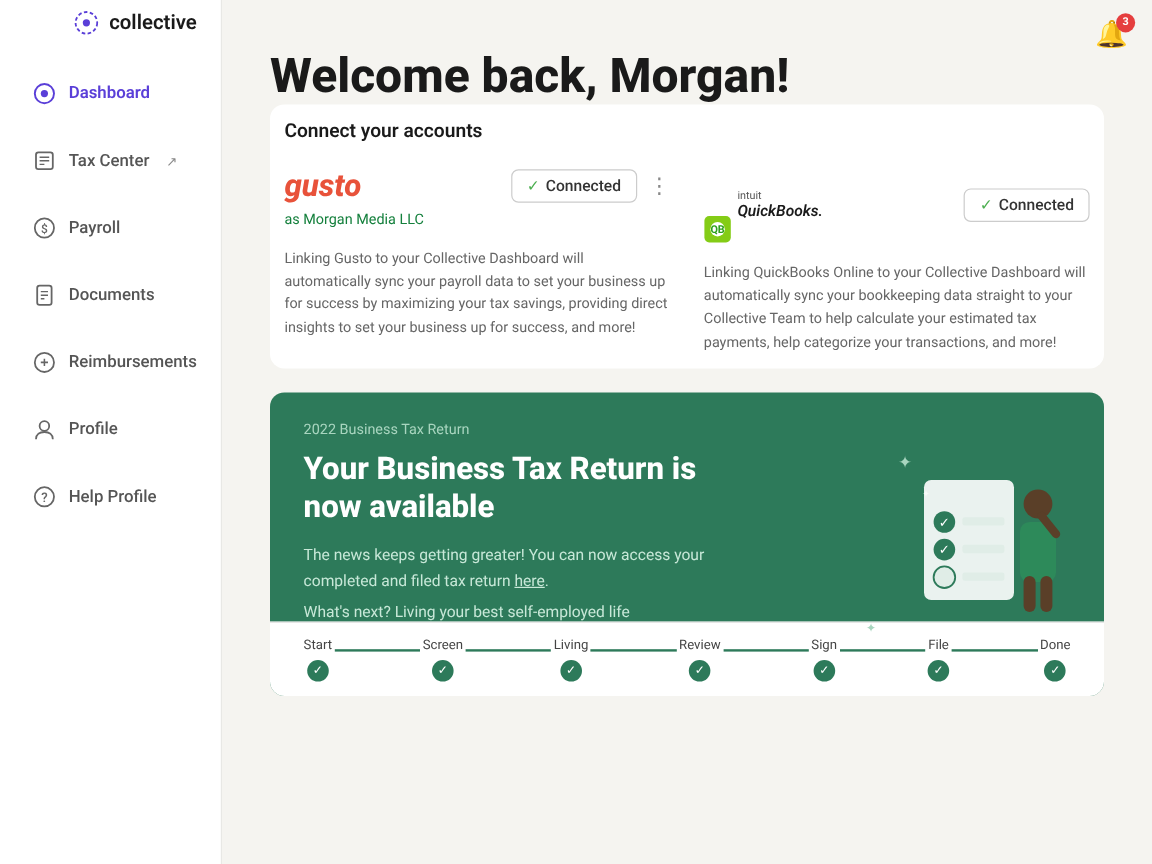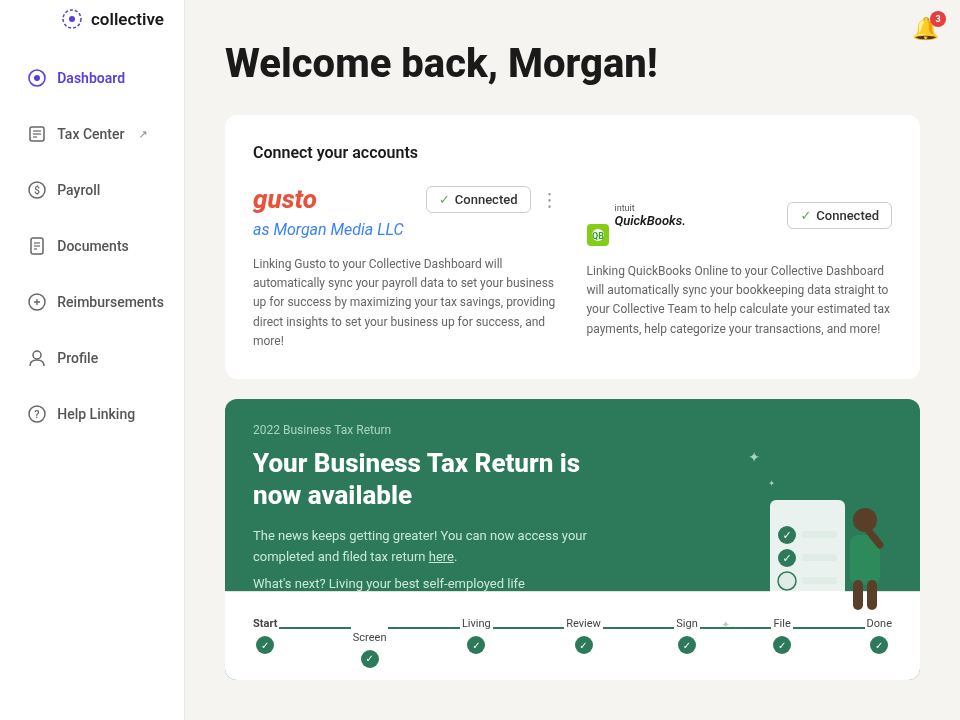--- a/index.html
+++ b/index.html
@@ -18,37 +18,37 @@
 
     
     .header-right { position: absolute; top: 16px; right: 20px; }
     .bell-container { position: relative; cursor: pointer; }
     .bell-icon { font-size: 22px; color: #444; }
     .bell-badge { position: absolute; top: -5px; right: -6px; background: #e53e3e; color: #fff; font-size: 9px; font-weight: 700; border-radius: 50%; width: 16px; height: 16px; display: flex; align-items: center; justify-content: center; }
 
     
     .main { flex: 1; overflow-y: auto; padding: 40px 40px 40px 40px; position: relative; }
 
-    .welcome-title { font-size: 40px; font-weight: 800; color: #1a1a1a; margin-bottom: 28px; }
-
-    
-    .card { background: #fff; border-radius: 12px; padding: 28px; margin-bottom: 20px; }
+    .welcome-title { font-size: 40px; font-weight: 800; color: #1a1a1a; }
+
+    
+    .card { background: #fff; border-radius: 12px; padding: 12px; margin-bottom: 20px; }
     .card-title { font-size: 16px; font-weight: 600; color: #1a1a1a; margin-bottom: 22px; }
 
     .accounts-grid { display: grid; grid-template-columns: 1fr 1fr; gap: 28px; }
 
     .account-section { display: flex; flex-direction: column; gap: 10px; }
 
     
     .gusto-header { display: flex; align-items: center; justify-content: space-between; gap: 16px; }
     .gusto-logo { font-size: 26px; font-weight: 800; color: #e8523a; font-style: italic; }
     .connected-badge { display: flex; align-items: center; gap: 5px; border: 1.5px solid #ccc; border-radius: 6px; padding: 5px 12px; font-size: 13px; color: #333; font-weight: 500; }
     .connected-check { color: #4caf50; font-size: 13px; }
     .three-dots { color: #888; font-size: 18px; cursor: pointer; margin-left: 6px; }
-    .gusto-sub { font-size: 16px; font-style: italic; color: #3b82f6; margin-top: -4px; }
+    .gusto-sub { font-size: 12px; color: #15803d; margin-top: -4px; }
     .account-desc { font-size: 12px; color: #666; line-height: 1.6; margin-top: 6px; }
 
     
     .qb-header { display: flex; align-items: center; justify-content: space-between; }
     .qb-logo { display: flex; align-items: center; gap: 6px; }
     .qb-logo-box { background: #84cc16; border-radius: 4px; width: 22px; height: 22px; display: flex; align-items: center; justify-content: center; margin-top: 40px; }
     .qb-logo-intuit { font-size: 9px; color: #555; }
 
     
     .tax-card { background: #2d7a5a; border-radius: 12px; padding: 0; overflow: hidden; position: relative; }
@@ -142,21 +142,21 @@
         <path d="M3 18c0-4 3.134-6 7-6s7 2 7 6" stroke="#666" stroke-width="1.5"></path>
       </svg>
       <span>Profile</span>
     </div>
 
     <div class="sidebar-item">
       <svg class="icon" viewBox="0 0 20 20" fill="none">
         <circle cx="10" cy="10" r="8" stroke="#666" stroke-width="1.5"></circle>
         <text x="10" y="14" text-anchor="middle" font-size="11" fill="#666">?</text>
       </svg>
-      <span>Help Linking</span>
+      <span>Help Profile</span>
     </div>
   </div>
 </nav>
 
 <main class="main">
 
   <div class="header-right">
     <div class="bell-container">
       <span class="bell-icon">🔔</span>
       <span class="bell-badge">3</span>
@@ -245,26 +245,26 @@
           <line x1="130" y1="65" x2="118" y2="50" stroke="#5a3f28" stroke-width="7" stroke-linecap="round"></line>
 
           <rect x="103" y="100" width="10" height="30" rx="5" fill="#5a3f28"></rect>
           <rect x="117" y="100" width="10" height="30" rx="5" fill="#5a3f28"></rect>
         </svg>
       </div>
     </div>
 
     <div class="progress-bar">
       <div class="progress-step">
-        <span style="font-size:11px;color:#444;font-weight:bold;">Start</span>
-        <div class="step-check">✓</div>
-      </div>
-      <div class="progress-line"></div>
-      <div class="progress-step">
-        <span style="font-size:11px;color:#444;margin-top:27px;">Screen</span>
+        <span style="font-size:11px;color:#444;">Start</span>
+        <div class="step-check">✓</div>
+      </div>
+      <div class="progress-line"></div>
+      <div class="progress-step">
+        <span style="font-size:11px;color:#444;">Screen</span>
         <div class="step-check">✓</div>
       </div>
       <div class="progress-line"></div>
       <div class="progress-step">
         <span style="font-size:11px;color:#444;">Living</span>
         <div class="step-check">✓</div>
       </div>
       <div class="progress-line"></div>
       <div class="progress-step">
         <span style="font-size:11px;color:#444;">Review</span>

